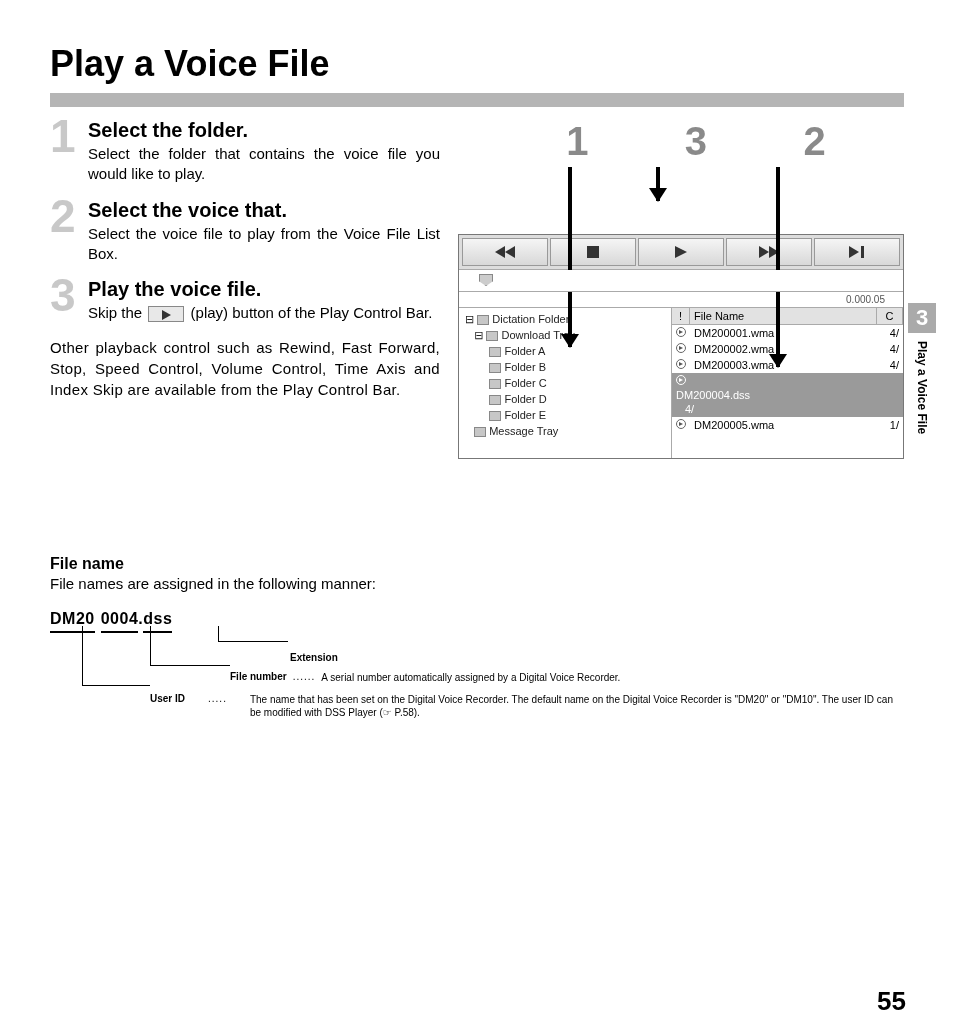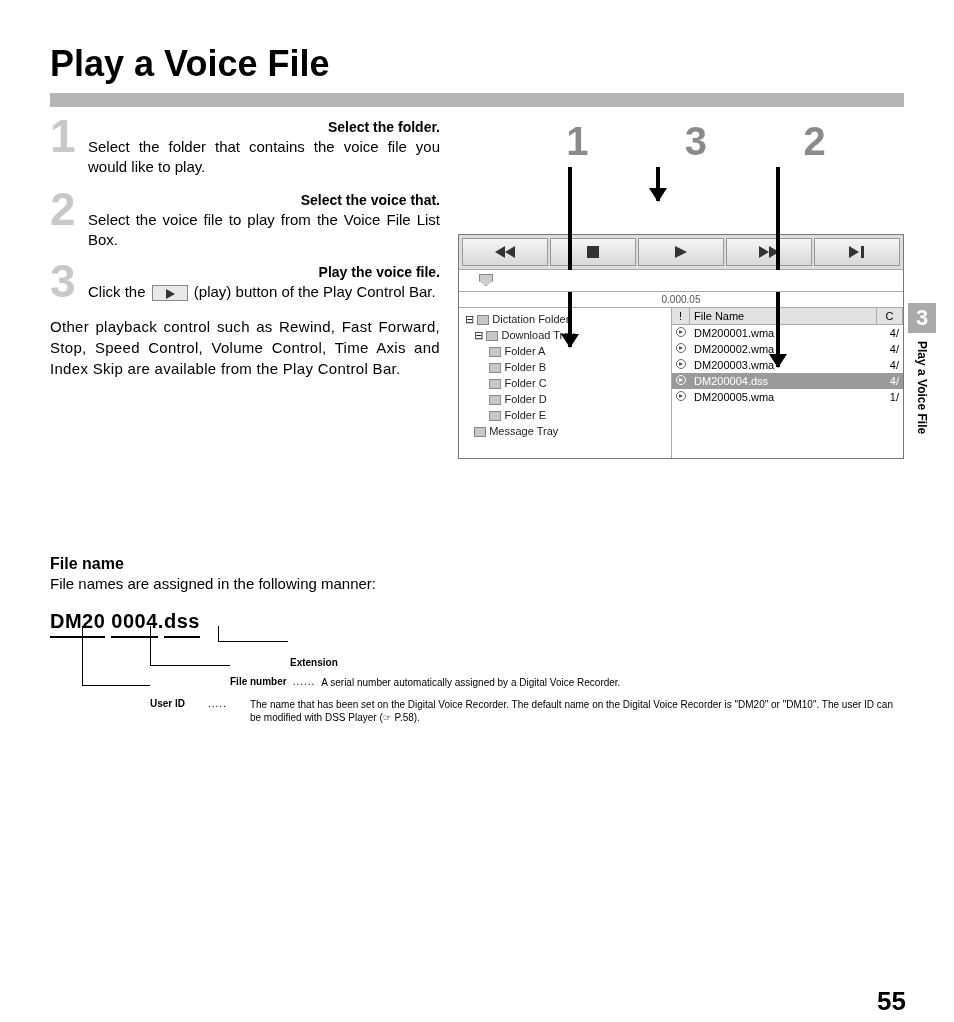--- a/index.html
+++ b/index.html
@@ -49,24 +49,23 @@
     position: absolute;
     left: 0;
     top: -6px;
     font-size: 46px;
     font-weight: bold;
     color: #c8c8c8;
     font-family: Arial, sans-serif;
     line-height: 1;
   }
   .step-title {
-    font-size: 14px;
+    font-size: 20px;
     font-weight: bold;
     margin-bottom: 2px;
-    text-align: right;
   }
   .step-body {
     font-size: 15px;
     line-height: 1.35;
     text-align: justify;
   }
   .play-icon-inline {
     display: inline-block;
     width: 36px;
     height: 16px;
@@ -157,21 +156,21 @@
   .slider-thumb {
     position: absolute;
     left: 20px; top: 4px;
     width: 14px; height: 12px;
     background: #ccc;
     border: 1px solid #888;
     clip-path: polygon(0 0,100% 0,100% 60%,50% 100%,0 60%);
   }
   .timeline {
     display: flex;
-    justify-content: center;
+    justify-content: flex-end;
     padding: 2px 18px;
     font-size: 10px;
     color: #555;
     border-bottom: 1px solid #aaa;
     background: #fff;
   }
   .panes {
     display: flex;
     height: 150px;
     background: #fff;
@@ -210,21 +209,21 @@
   .lh-name { flex: 1; }
   .lh-x { width: 26px; text-align:center; }
   .list-row {
     display: flex;
     padding: 1px 0;
   }
   .list-row > div { padding: 1px 4px; }
   .lr-icon { width: 18px; text-align:center; }
   .lr-name { flex: 1; }
   .lr-x { width: 26px; text-align:right; }
-  .list-row.sel { background: #9a9a9a; color: #fff; }
+  .list-row.sel { background: #9a9a9a; color: #fff; flex-direction: column; }
   .file-icon {
     display:inline-block;
     width:10px; height:10px;
     border:1px solid #666;
     border-radius:50%;
     position:relative;
   }
   .file-icon::after{
     content:"";
     position:absolute;
@@ -264,21 +263,21 @@
   }
   .fn-head {
     font-size: 16px;
     font-weight: bold;
   }
   .fn-intro {
     font-size: 15px;
     margin-top: 2px;
   }
   .fn-example {
-    font-size: 20px;
+    font-size: 16px;
     font-weight: bold;
     margin-top: 18px;
     letter-spacing: 0.5px;
     position: relative;
     display: inline-block;
   }
   .fn-seg { position: relative; display:inline-block; }
   .fn-seg::after {
     content:"";
     position:absolute;
@@ -342,21 +341,21 @@
       <div class="step">
         <div class="step-num">2</div>
         <div class="step-title">Select the voice that.</div>
         <div class="step-body">Select the voice file to play from the Voice File List Box.</div>
       </div>
 
       <div class="step">
         <div class="step-num">3</div>
         <div class="step-title">Play the voice file.</div>
         <div class="step-body">
-          <span>Click the </span>
+          <span>Skip the </span>
           <span class="play-icon-inline"></span>
           <span> (play) button of the Play Control Bar.</span>
         </div>
       </div>
 
       <div class="other-text">Other playback control such as Rewind, Fast Forward, Stop, Speed Control, Volume Control, Time Axis and Index Skip are available from the Play Control Bar.</div>
     </div>
 
     <div class="right-col">
 

